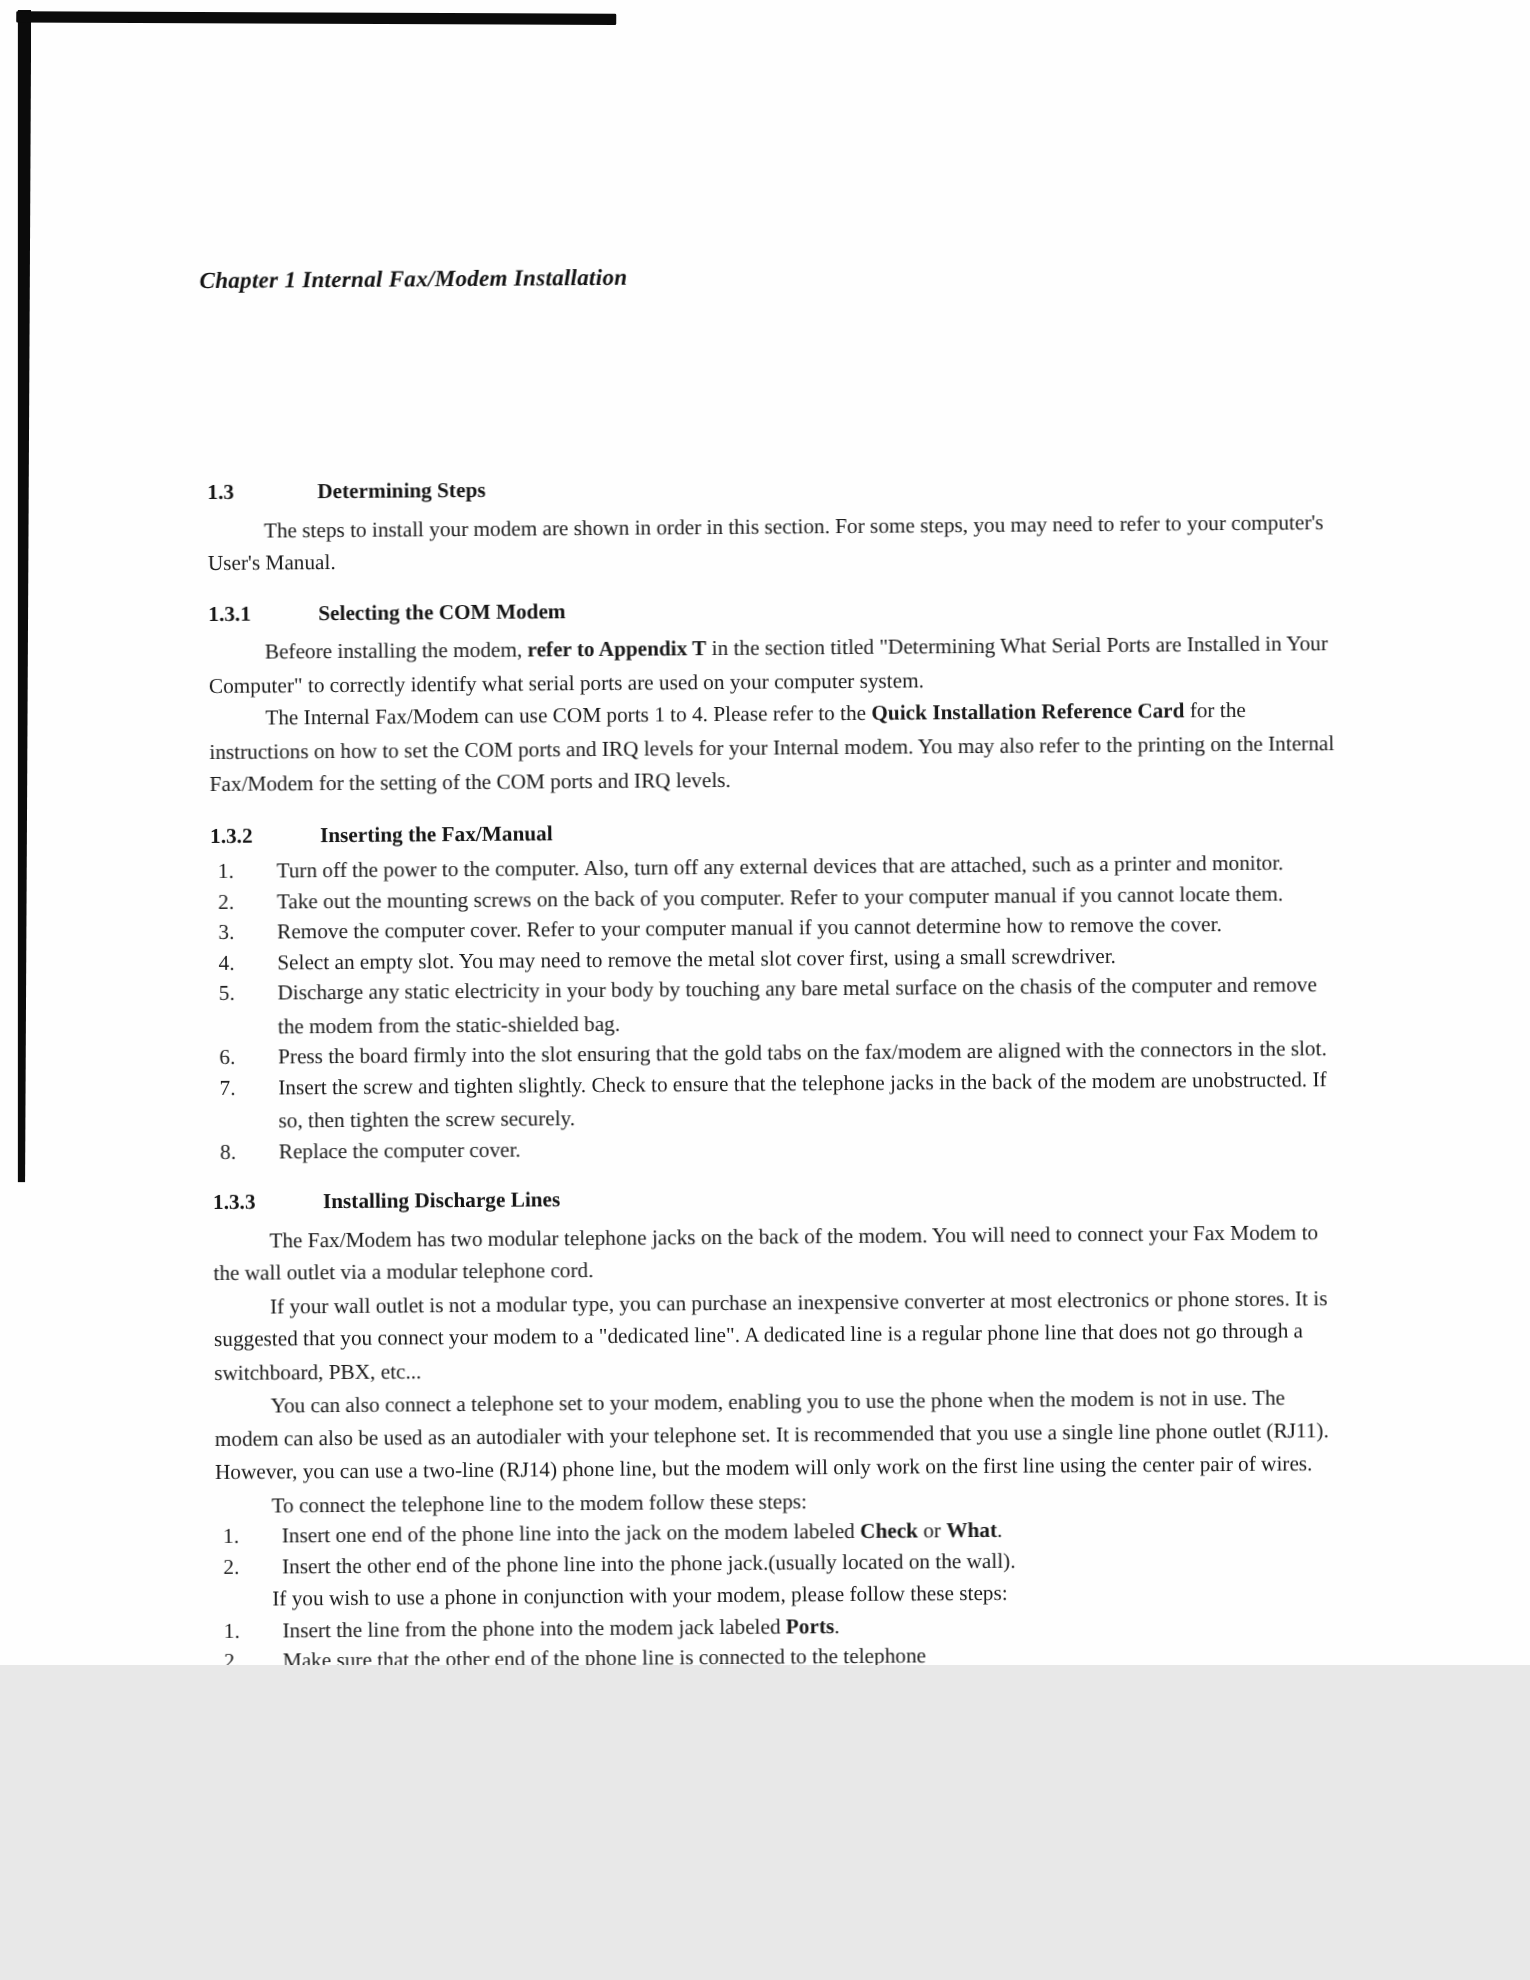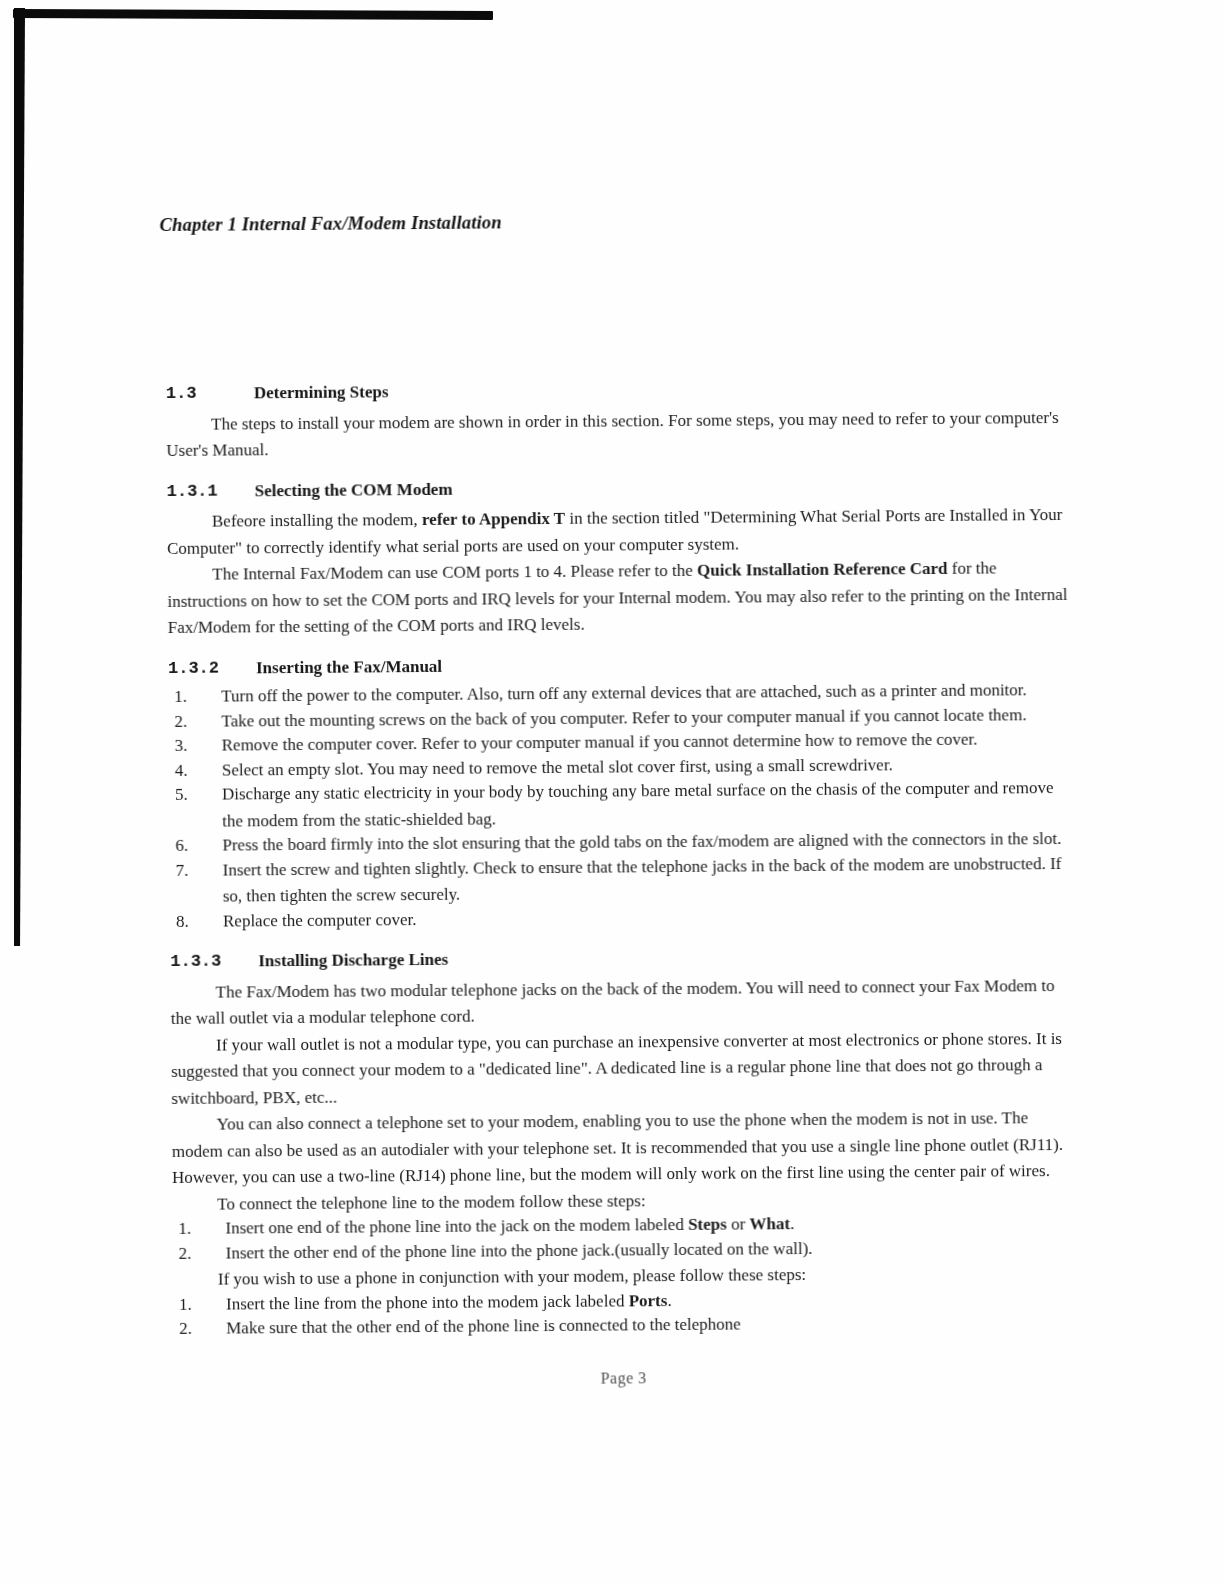--- a/index.html
+++ b/index.html
@@ -1,19 +1,19 @@
 <!DOCTYPE html>
 <html><head>
 <meta charset="utf-8">
 <style>
   html, body { margin: 0; padding: 0; background: #e8e8e8; }
   .page {
     position: relative;
     width: 1224px;
-    height: 1584px;
+    height: 1332px;
     background: #fefefe;
     overflow: hidden;
     font-family: "Liberation Serif", serif;
     color: #1b1b1b;
   }
   
   .bar-top {
     position: absolute; left: 13px; top: 10px;
     width: 480px; height: 9px; background: #0b0b0b;
     transform: rotate(0.25deg); border-radius: 1px;
@@ -35,21 +35,21 @@
     font-size: 18.5px; line-height: 26px;
     letter-spacing: 0.2px;
     color: #141414;
   }
   .sec-h {
     display: flex;
     margin: 14px 0 4px 0;
     font-weight: bold; font-size: 17px; line-height: 26.5px;
     color: #161616;
   }
-  .sec-h .num { width: 88px; flex: 0 0 88px; font-family: Liberation Mono, monospace; }
+  .sec-h .num { width: 88px; flex: 0 0 88px; }
   .sec-h.first { margin-top: 143px; }
   .p {
     margin: 0; text-indent: 45px;
     font-size: 17px; line-height: 26.5px;
   }
   .li {
     display: flex; margin: -2px 0 0 0;
     font-size: 17px; line-height: 26.5px;
   }
   .li .num { width: 53px; flex: 0 0 53px; padding-left: 6px; box-sizing: border-box; }
@@ -125,21 +125,21 @@
       <span class="num">1.3.3</span>
       <span class="ttl">Installing Discharge Lines</span>
     </div>
     <p class="p">The Fax/Modem has two modular telephone jacks on the back of the modem. You will need to connect your Fax Modem to the wall outlet via a modular telephone cord.</p>
     <p class="p">If your wall outlet is not a modular type, you can purchase an inexpensive converter at most electronics or phone stores. It is suggested that you connect your modem to a "dedicated line". A dedicated line is a regular phone line that does not go through a switchboard, PBX, etc...</p>
     <p class="p">You can also connect a telephone set to your modem, enabling you to use the phone when the modem is not in use. The modem can also be used as an autodialer with your telephone set. It is recommended that you use a single line phone outlet (RJ11). However, you can use a two-line (RJ14) phone line, but the modem will only work on the first line using the center pair of wires.</p>
     <p class="p">To connect the telephone line to the modem follow these steps:</p>
 
     <div class="li">
       <span class="num">1.</span>
-      <span class="txt"><span>Insert one end of the phone line into the jack on the modem labeled </span><b>Steps</b><span> or </span><b>What</b><span>.</span></span>
+      <span class="txt"><span>Insert one end of the phone line into the jack on the modem labeled </span><b>Check</b><span> or </span><b>What</b><span>.</span></span>
     </div>
     <div class="li">
       <span class="num">2.</span>
       <span class="txt">Insert the other end of the phone line into the phone jack.(usually located on the wall).</span>
     </div>
 
     <p class="p">If you wish to use a phone in conjunction with your modem, please follow these steps:</p>
 
     <div class="li">
       <span class="num">1.</span>

